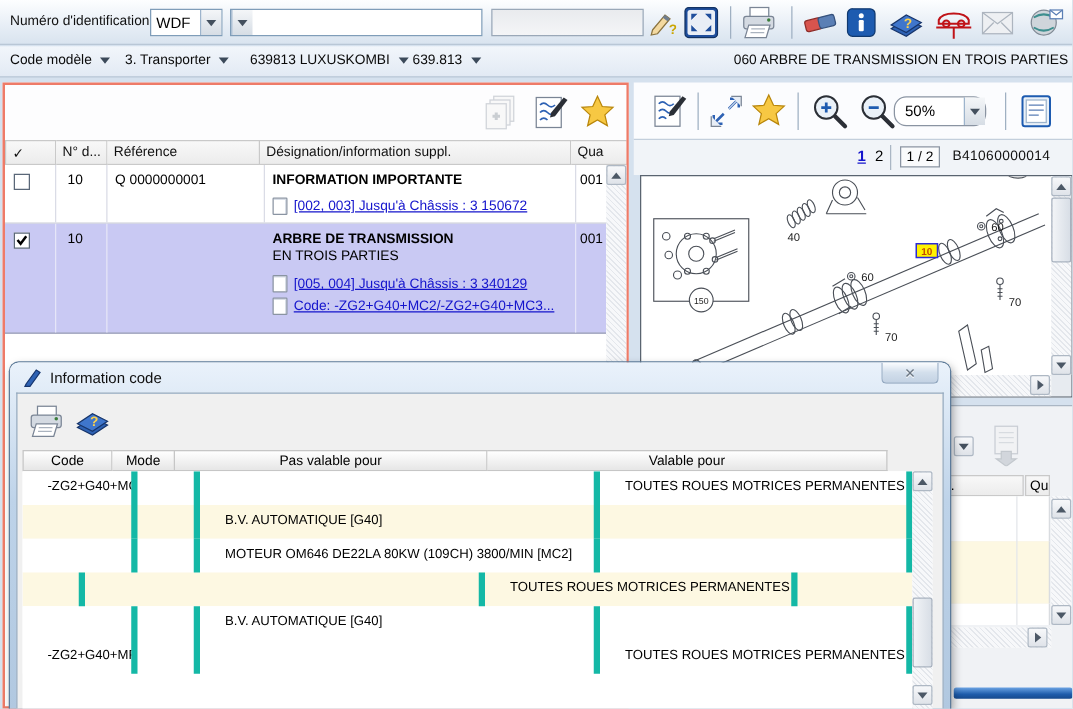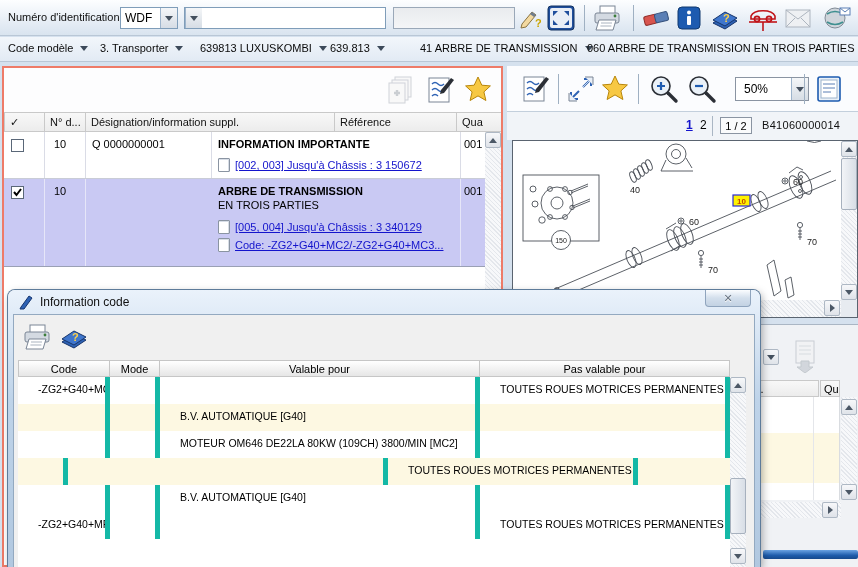--- a/index.html
+++ b/index.html
@@ -209,24 +209,20 @@
         <span class="tri-down"></span>
     </div>
     <div class="abs crumb" style="left:200px;">
       <span class="lbl">639813 LUXUSKOMBI</span>
         <span class="tri-down"></span>
     </div>
     <div class="abs crumb" style="left:330px;">
       <span class="lbl">639.813</span>
         <span class="tri-down"></span>
     </div>
-    <div class="abs crumb" style="left:420px;">
-      <span class="lbl">41 ARBRE DE TRANSMISSION</span>
-        <span class="tri-down"></span>
-    </div>
     <div class="abs crumb" style="left:587px;">
       <span class="lbl">060 ARBRE DE TRANSMISSION EN TROIS PARTIES</span>
     </div>
   </div>
 
   <div class="abs left-panel">
 
     <div class="abs lp-toolbar">
       <div class="abs toolbtn" style="left:381px; top:5px; width:32px; height:34px; opacity:.45;">
         <svg width="30" height="32" viewBox="0 0 30 32">
@@ -246,22 +242,22 @@
       <div class="abs toolbtn" style="left:458px; top:5px; width:32px; height:34px;">
         <svg width="32" height="32" viewBox="0 0 32 32">
           <polygon points="16,3 19.8,11.2 28.4,11.9 21.9,17.9 23.9,26.5 16,21.9 8.1,26.5 10.1,17.9 3.6,11.9 12.2,11.2" fill="#f7c843" stroke="#b8860b" stroke-width="1"></polygon>
         </svg>
       </div>
     </div>
 
     <div class="abs ptable-head" style="left:0; top:44px; width:497px;">
       <div class="th" style="width:41px;">✓</div>
       <div class="th" style="width:41px;">N° d...</div>
+      <div class="th" style="width:122px;">Référence</div>
       <div class="th" style="width:249px;">Désignation/information suppl.</div>
-      <div class="th" style="width:122px;">Référence</div>
       <div class="th" style="width:44px; border-right:none;">Qua</div>
     </div>
 
     <div class="abs prow" style="left:0; top:64px; width:481px; height:47px;">
       <div class="cell" style="left:0; width:41px;">
           <span class="abs chk" style="left:7px; top:7px;"></span>
         </div>
       <div class="cell" style="left:41px; width:41px;">
           <span class="abs" style="left:9px; top:6px;">10</span>
         </div>
@@ -344,21 +340,21 @@
         <path d="M9,13 h8 M13,9 v8" stroke="#1d5bb0" stroke-width="2.2"></path>
       </svg>
     </div>
     <div class="abs toolbtn" style="left:178px; top:6px; width:34px; height:34px;">
       <svg width="32" height="32" viewBox="0 0 32 32">
         <circle cx="13" cy="13" r="9" fill="#eaf1f8" stroke="#2b2f36" stroke-width="1.6"></circle>
         <path d="M20,20 L28,28" stroke="#2b2f36" stroke-width="3.4" stroke-linecap="round"></path>
         <path d="M9,13 h8" stroke="#1d5bb0" stroke-width="2.2"></path>
       </svg>
     </div>
-    <div class="abs select50" style="left:228px; top:11px; width:74px;">
+    <div class="abs select50" style="left:208px; top:11px; width:74px;border-radius:10px;">
       <span class="val">50%</span>
       <span class="drop" style="border-left:1px solid #9db4cc; width:17px; background:linear-gradient(180deg,#f4f6f8,#d6dde5); display:flex; align-items:center; justify-content:center;">
           <span class="tri-down"></span>
         </span>
     </div>
     <div class="abs vsep" style="left:297px; top:8px; height:30px;"></div>
     <div class="abs toolbtn" style="left:305px; top:8px; width:34px; height:30px;">
       <svg width="30" height="28" viewBox="0 0 30 28">
         <rect x="4" y="2" width="22" height="24" rx="2" fill="#eaf1f8" stroke="#1d5bb0" stroke-width="1.6"></rect>
         <rect x="7" y="5" width="16" height="18" fill="#fff" stroke="#9db4cc"></rect>
@@ -539,24 +535,24 @@
     </div>
     <div class="abs toolbtn" style="left:50px; top:32px; width:32px; height:30px;">
       <svg width="30" height="26" viewBox="0 0 30 26">
         <path d="M3,18 L15,24 L27,16 L15,10 Z" fill="#2e62b4" stroke="#17356b"></path>
         <path d="M3,15 L15,21 L27,13 L15,7 Z" fill="#3f76cc" stroke="#17356b"></path>
         <text x="13" y="17" font-size="11" font-weight="bold" fill="#ffd24a">?</text>
       </svg>
     </div>
 
     <div class="abs dlg-row" style="left:10px; top:70px; width:712px;">
-      <div class="dlg-th" style="width:92px;">Code</div>
+      <div class="dlg-th" style="width:72px;">Code</div>
       <div class="dlg-th" style="width:50px;">Mode</div>
+      <div class="dlg-th" style="width:250px;">Pas valable pour</div>
       <div class="dlg-th" style="width:320px;">Valable pour</div>
-      <div class="dlg-th" style="width:250px;">Pas valable pour</div>
     </div>
 
     <div class="abs" style="left:10px; top:87px; width:712px; height:190px; overflow:hidden; background:#fff;">
       <div class="dlg-row" style="height:27px; background:#fff;">
         <div class="dlg-cell" style="width:92px;">-ZG2+G40+MC2</div>
         <div class="dlg-cell" style="width:50px;"></div>
         <div class="dlg-cell" style="width:320px;"></div>
         <div class="dlg-cell" style="width:250px;">TOUTES ROUES MOTRICES PERMANENTES [ZG2]</div>
       </div>
       <div class="dlg-row cream" style="height:27px;">

